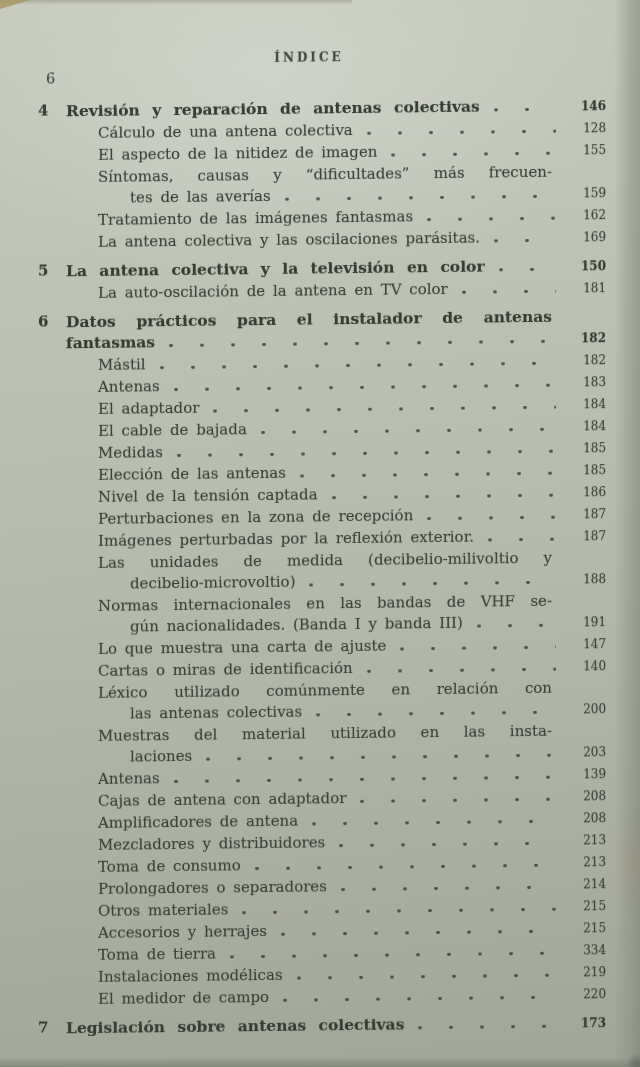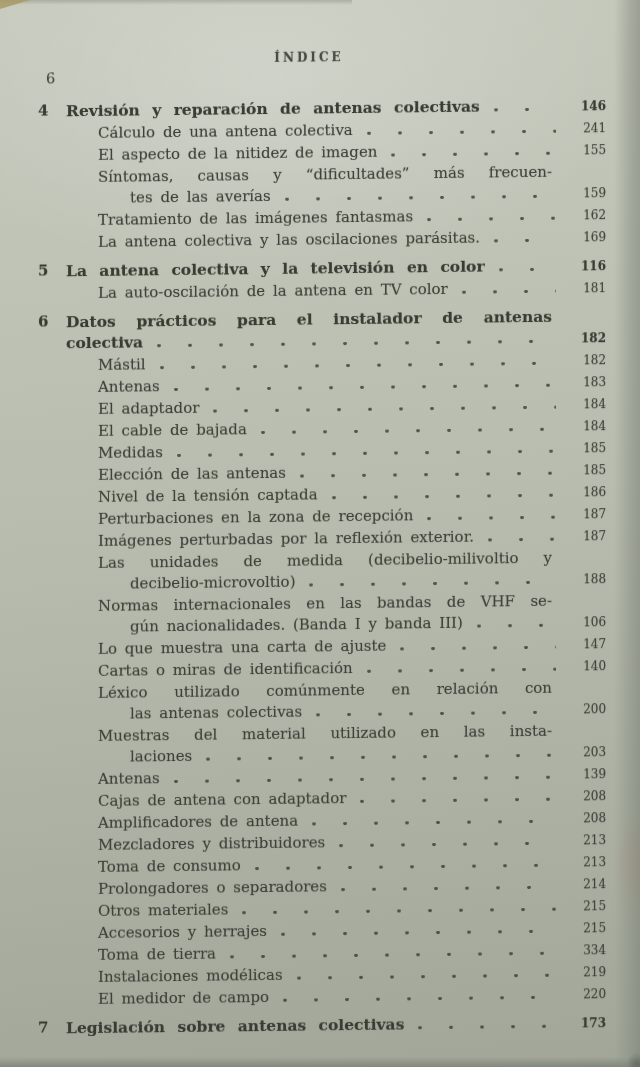--- a/index.html
+++ b/index.html
@@ -80,21 +80,21 @@
     <span class="num">4</span>
     <span class="txt">Revisión y reparación de antenas colectivas</span>
     <span class="dots"></span>
     <span class="page">146</span>
   </div>
 
   <div class="row lvl1">
     <span class="num"></span>
     <span class="txt">Cálculo de una antena colectiva</span>
     <span class="dots"></span>
-    <span class="page">241</span>
+    <span class="page">128</span>
   </div>
 
   <div class="row lvl1">
     <span class="num"></span>
     <span class="txt">El aspecto de la nitidez de imagen</span>
     <span class="dots"></span>
     <span class="page">155</span>
   </div>
 
   <div class="row lvl1 nopage">
@@ -121,39 +121,39 @@
     <span class="num"></span>
     <span class="txt">La antena colectiva y las oscilaciones parásitas.</span>
     <span class="dots"></span>
     <span class="page">169</span>
   </div>
 
   <div class="row lvl0 bold gap">
     <span class="num">5</span>
     <span class="txt">La antena colectiva y la televisión en color</span>
     <span class="dots"></span>
-    <span class="page">116</span>
+    <span class="page">150</span>
   </div>
 
   <div class="row lvl1">
     <span class="num"></span>
     <span class="txt">La auto-oscilación de la antena en TV color</span>
     <span class="dots"></span>
     <span class="page">181</span>
   </div>
 
   <div class="row lvl0 bold gap nopage">
     <span class="num">6</span>
     <span class="txt">Datos prácticos para el instalador de antenas</span>
 
   </div>
 
   <div class="row lvl0 bold">
     <span class="num"></span>
-    <span class="txt">colectiva</span>
+    <span class="txt">fantasmas</span>
     <span class="dots"></span>
     <span class="page">182</span>
   </div>
 
   <div class="row lvl1">
     <span class="num"></span>
     <span class="txt">Mástil</span>
     <span class="dots"></span>
     <span class="page">182</span>
   </div>
@@ -230,21 +230,21 @@
   <div class="row lvl1 nopage">
     <span class="num"></span>
     <span class="txt">Normas internacionales en las bandas de VHF se-</span>
 
   </div>
 
   <div class="row lvl2">
     <span class="num"></span>
     <span class="txt">gún nacionalidades. (Banda I y banda III)</span>
     <span class="dots"></span>
-    <span class="page">106</span>
+    <span class="page">191</span>
   </div>
 
   <div class="row lvl1">
     <span class="num"></span>
     <span class="txt">Lo que muestra una carta de ajuste</span>
     <span class="dots"></span>
     <span class="page">147</span>
   </div>
 
   <div class="row lvl1">

